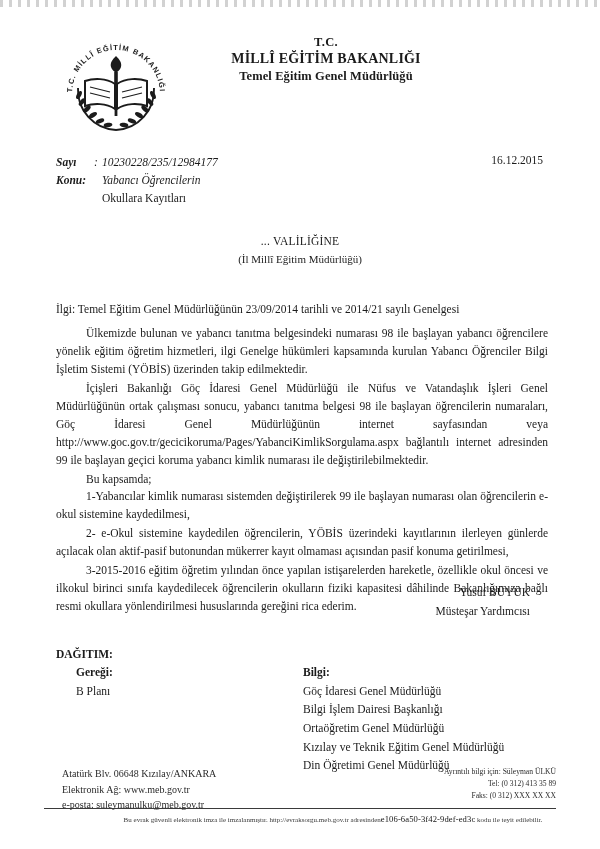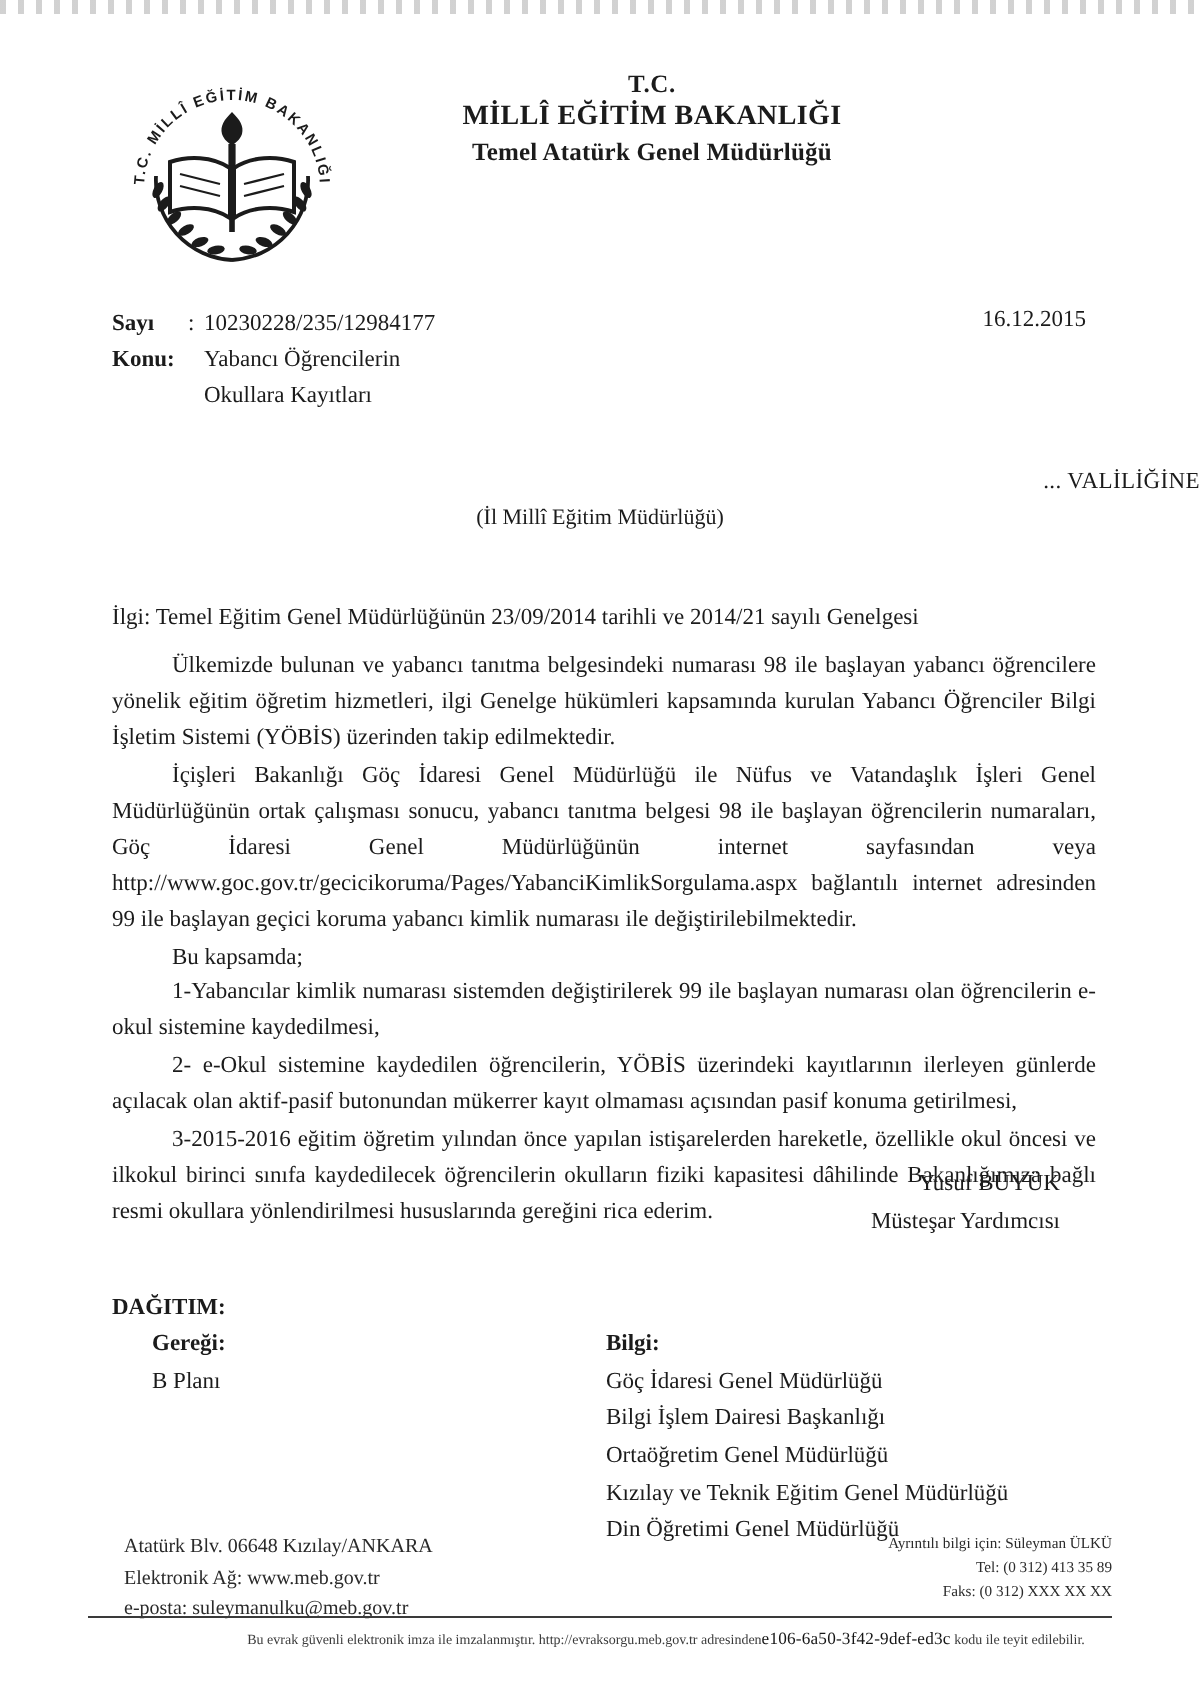--- a/index.html
+++ b/index.html
@@ -68,21 +68,21 @@
 
   
   #meta {
     position: absolute;
     top: 154px; left: 0;
     width: 600px;
     height: 52px;
     font-size: 11.5px;
   }
   #meta-left { position: absolute; left: 56px; top: 0; }
-  .meta-row { display: flex; line-height: 1.55; }
+  .meta-row { display: flex; line-height: 1.55; font-style: italic; }
   .meta-key {
     font-weight: bold;
     width: 38px;
     flex: none;
   }
   .meta-sep { width: 8px; flex: none; }
   .meta-val { white-space: nowrap; }
   #konu-line2 { margin-left: 46px; line-height: 1.55; }
   #doc-date {
     position: absolute;
@@ -93,21 +93,21 @@
 
   
   #addressee {
     position: absolute;
     top: 232px; left: 0;
     width: 600px;
     text-align: center;
     font-size: 11.5px;
     line-height: 1.62;
   }
-  #addressee .line1 { letter-spacing: .2px; text-align: right; }
+  #addressee .line1 { letter-spacing: .2px; }
   #addressee .line2 { font-size: 11px; }
 
   
   #ilgi {
     position: absolute;
     top: 303px; left: 56px;
     width: 492px;
     font-size: 11.5px;
   }
 
@@ -254,21 +254,21 @@
           <path d="M 32,57 L 52,62"></path>
           <path d="M 84,51 L 64,56"></path>
           <path d="M 84,57 L 64,62"></path>
         </g>
       </svg>
     </div>
 
     <div id="header-text">
       <div class="hdr-tc">T.C.</div>
       <div class="hdr-ministry">MİLLÎ EĞİTİM BAKANLIĞI</div>
-      <div class="hdr-dept">Temel Atatürk Genel Müdürlüğü</div>
+      <div class="hdr-dept">Temel Eğitim Genel Müdürlüğü</div>
     </div>
   </div>
 
   <div id="meta">
     <div id="meta-left">
       <div class="meta-row">
         <span class="meta-key">Sayı</span>
         <span class="meta-sep">:</span>
         <span class="meta-val">10230228/235/12984177</span>
       </div>

